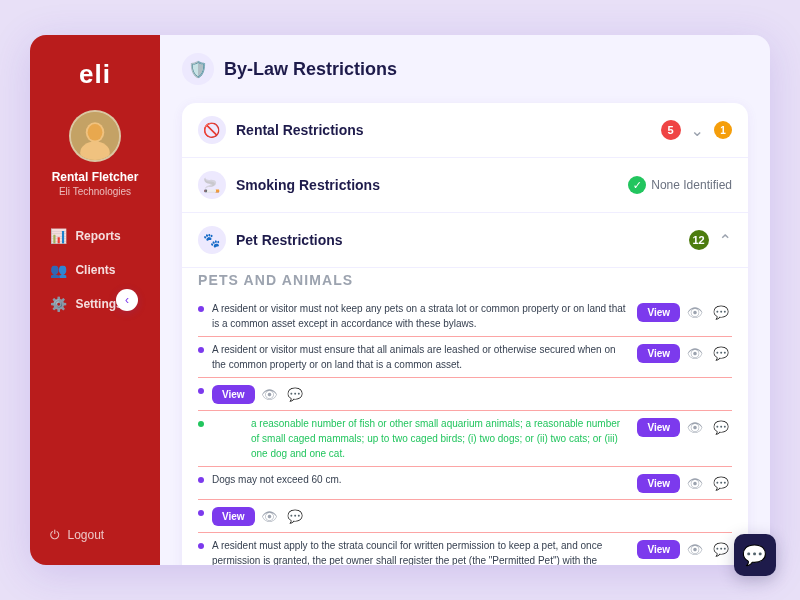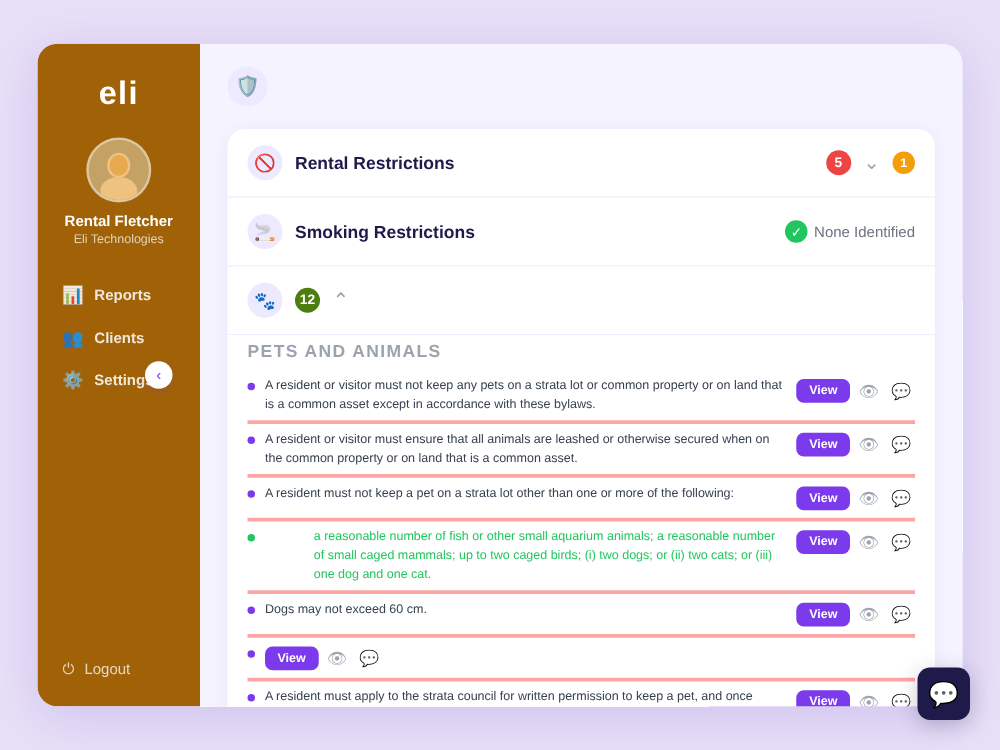--- a/index.html
+++ b/index.html
@@ -26,21 +26,21 @@
       width: 740px;
       height: 530px;
       display: flex;
       border-radius: 16px;
       overflow: hidden;
       box-shadow: 0 8px 40px rgba(100,60,200,0.18);
     }
     
     .sidebar {
       width: 130px;
-      background: #a16207;
+      background: #b91c1c;
       display: flex;
       flex-direction: column;
       align-items: center;
       padding: 24px 0 16px;
       flex-shrink: 0;
     }
     .sidebar-logo {
       color: #fff;
       font-size: 26px;
       font-weight: 800;
@@ -238,21 +238,21 @@
       letter-spacing: 0.08em;
       margin-bottom: 8px;
       padding-top: 4px;
       text-transform: uppercase;
     }
     .pet-rule-row {
       display: flex;
       align-items: flex-start;
       gap: 8px;
       padding: 5px 0;
-      border-bottom: 3px solid #fca5a5;
+      border-bottom: 1px solid #fca5a5;
     }
     .pet-rule-row:last-child { border-bottom: none; }
     .pet-rule-bullet {
       width: 6px; height: 6px;
       border-radius: 50%;
       background: #7c3aed;
       margin-top: 5px;
       flex-shrink: 0;
     }
     .pet-rule-text {
@@ -339,20 +339,21 @@
     </div>
 
     <div class="sidebar-collapse-btn">‹</div>
 
     <div class="main-content">
 
       <div class="page-header">
         <div class="page-header-icon">
           <span>🛡️</span>
         </div>
+        <h1 class="page-title">By-Law Restrictions</h1>
       </div>
 
       <div class="section-card">
 
         <div class="restriction-row">
           <div class="restriction-row-icon row-icon-rental">🚫</div>
           <span class="restriction-row-title">Rental Restrictions</span>
           <div class="badge">5</div>
           <span class="chevron">⌄</span>
           <div class="badge-notification">
@@ -364,20 +365,21 @@
           <div class="restriction-row-icon row-icon-smoking">🚬</div>
           <span class="restriction-row-title">Smoking Restrictions</span>
           <div class="none-identified">
             <div class="check-circle">✓</div>
             <span>None Identified</span>
           </div>
         </div>
 
         <div class="restriction-row" style="border-bottom:1px solid #f0eeff;">
           <div class="restriction-row-icon row-icon-pet">🐾</div>
+          <span class="restriction-row-title">Pet Restrictions</span>
           <div class="badge badge-purple">12</div>
           <span class="chevron">⌃</span>
         </div>
 
         <div class="pet-expanded">
           <div class="pet-sub-header">PETS AND ANIMALS</div>
 
           <div class="pet-rule-row">
             <div class="pet-rule-bullet"></div>
             <span class="pet-rule-text">A resident or visitor must not keep any pets on a strata lot or common property or on land that is a common asset except in accordance with these bylaws.</span>
@@ -393,21 +395,20 @@
             <span class="pet-rule-text">A resident or visitor must ensure that all animals are leashed or otherwise secured when on the common property or on land that is a common asset.</span>
             <div class="pet-rule-actions">
               <button class="view-btn">View</button>
               <div class="action-icon">👁</div>
               <div class="action-icon">💬</div>
             </div>
           </div>
 
           <div class="pet-rule-row">
             <div class="pet-rule-bullet"></div>
-            <span class="pet-rule-text">A resident must not keep a pet on a strata lot other than one or more of the following:</span>
             <div class="pet-rule-actions">
               <button class="view-btn">View</button>
               <div class="action-icon">👁</div>
               <div class="action-icon">💬</div>
             </div>
           </div>
 
           <div class="pet-rule-row">
             <div class="pet-rule-bullet" style="background:#22c55e;"></div>
             <span class="pet-rule-text" style="color:#22c55e;margin-left:39px;">a reasonable number of fish or other small aquarium animals; a reasonable number of small caged mammals; up to two caged birds; (i) two dogs; or (ii) two cats; or (iii) one dog and one cat.</span>

